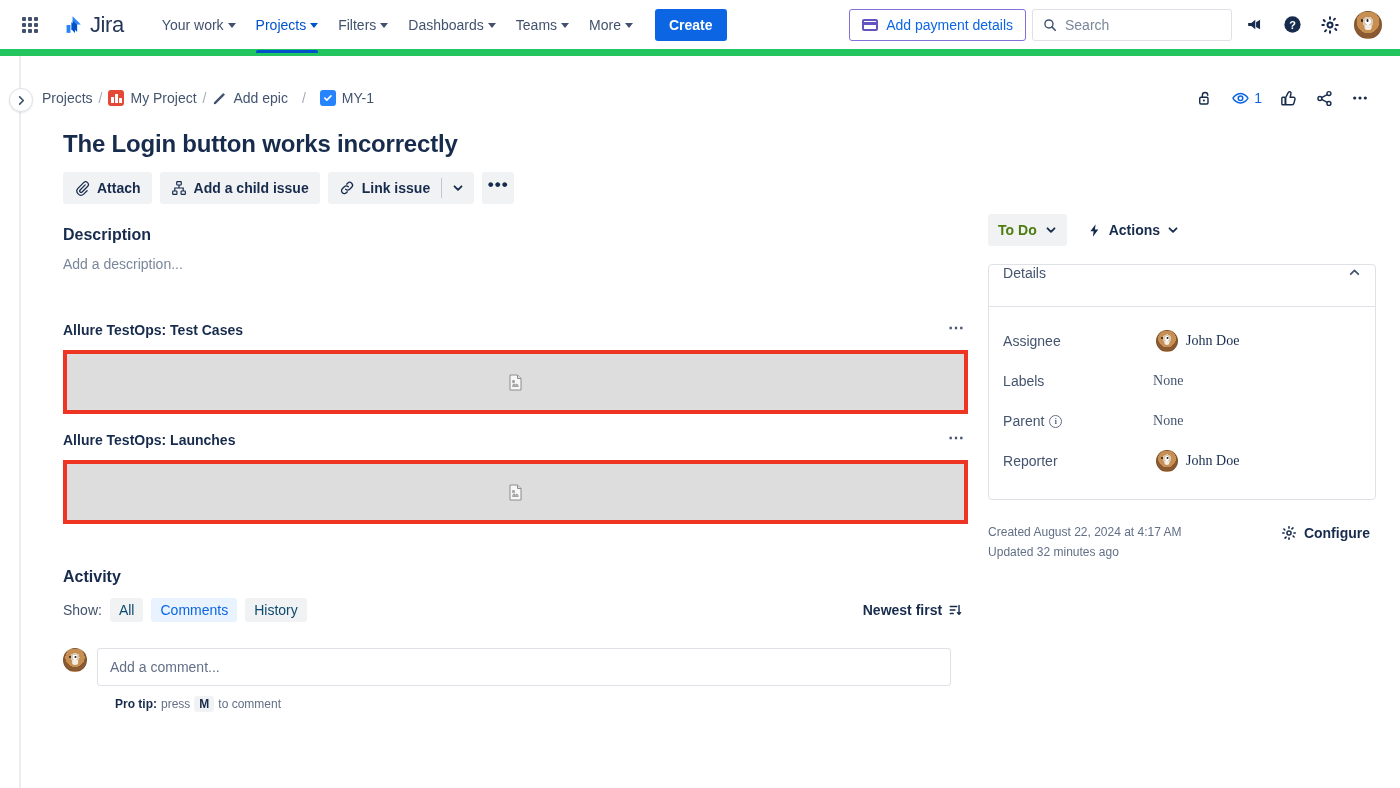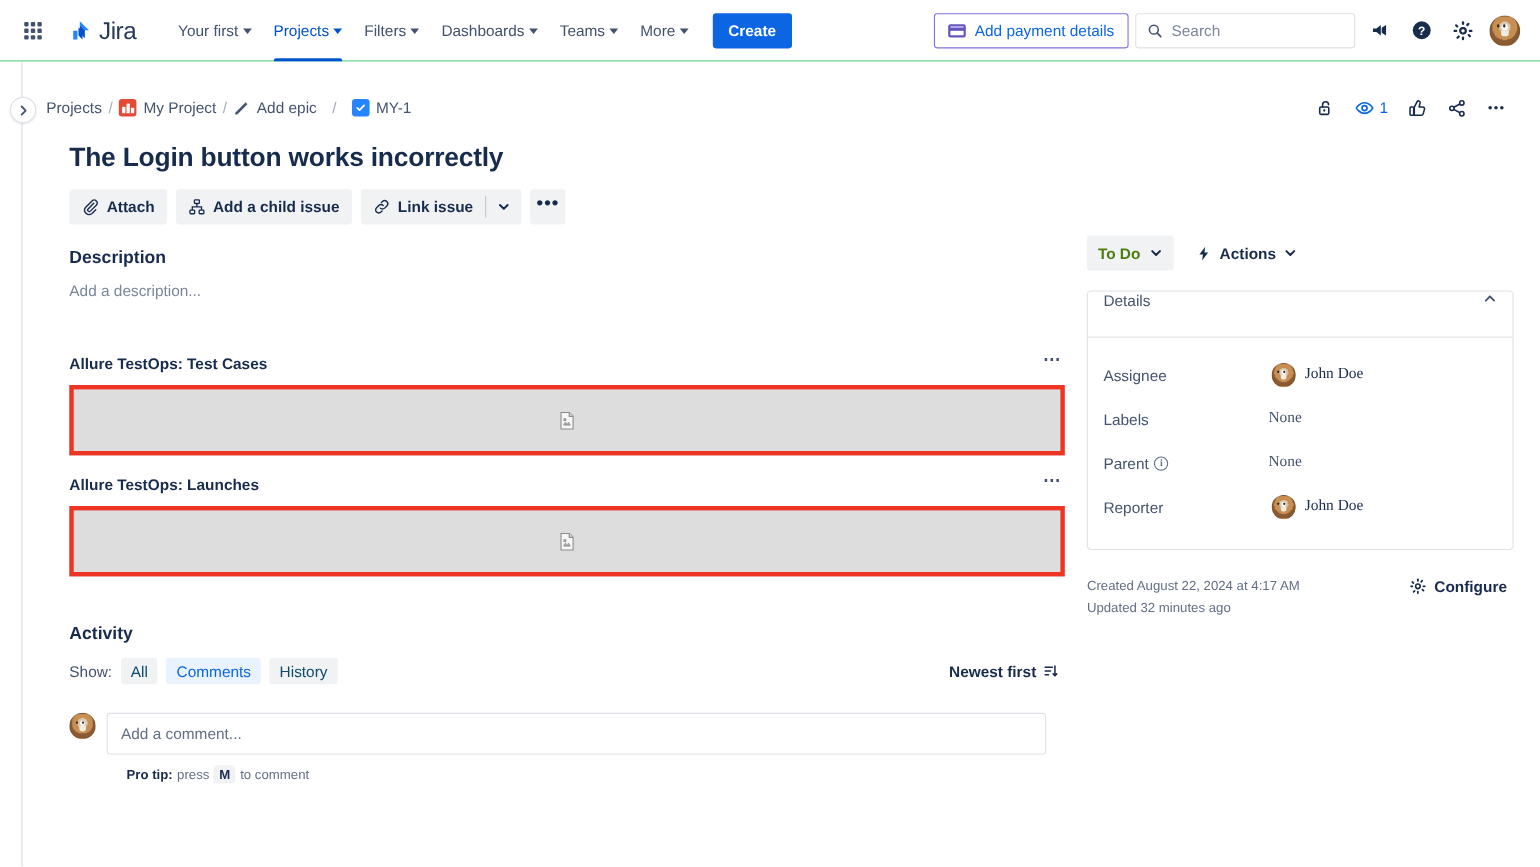--- a/index.html
+++ b/index.html
@@ -9,21 +9,21 @@
     background: #ffffff;
     color: #172B4D;
     overflow: hidden;
   }
   .app { position: relative; width: 1400px; height: 788px; }
 
   
   .topnav {
     position: absolute; top: 0; left: 0; width: 1400px; height: 56px;
     background: #fff;
-    border-bottom: 1px solid #22c55e;
+    border-bottom: 7px solid #22c55e;
     display: flex; align-items: center;
   }
   .appswitcher {
     width: 32px; height: 32px; margin-left: 14px;
     display: flex; align-items: center; justify-content: center;
     border-radius: 3px; cursor: pointer;
   }
   .grid9 {
     display: grid; grid-template-columns: repeat(3, 4px);
     grid-template-rows: repeat(3, 4px); gap: 2px;
@@ -300,21 +300,21 @@
         <path d="M4.5 9.5 L11.5 9.5 L11.5 14.5 L4.5 14.5 Z" fill="#2684FF" opacity="0"></path>
         <path d="M10.2 8.6 L14.2 12.6 L14.2 20.6 L10.2 16.6 Z" fill="#0052CC"></path>
         <path d="M3.5 11.5 L10.2 11.5 L10.2 20.6 L6.5 20.6 L3.5 17.6 Z" fill="#2684FF" opacity="0"></path>
         <path d="M5.0 12.0 L9.2 12.0 L9.2 20.6 L5.0 20.6 Z" fill="#2684FF"></path>
       </svg>
       <span class="logo-text">Jira</span>
     </div>
 
     <div class="nav-items">
       <div class="nav-item">
-        <span>Your first</span>
+        <span>Your work</span>
         <span class="chev"></span>
       </div>
       <div class="nav-item active">
         <span>Projects</span>
         <span class="chev"></span>
       </div>
       <div class="nav-item">
         <span>Filters</span>
         <span class="chev"></span>
       </div>

